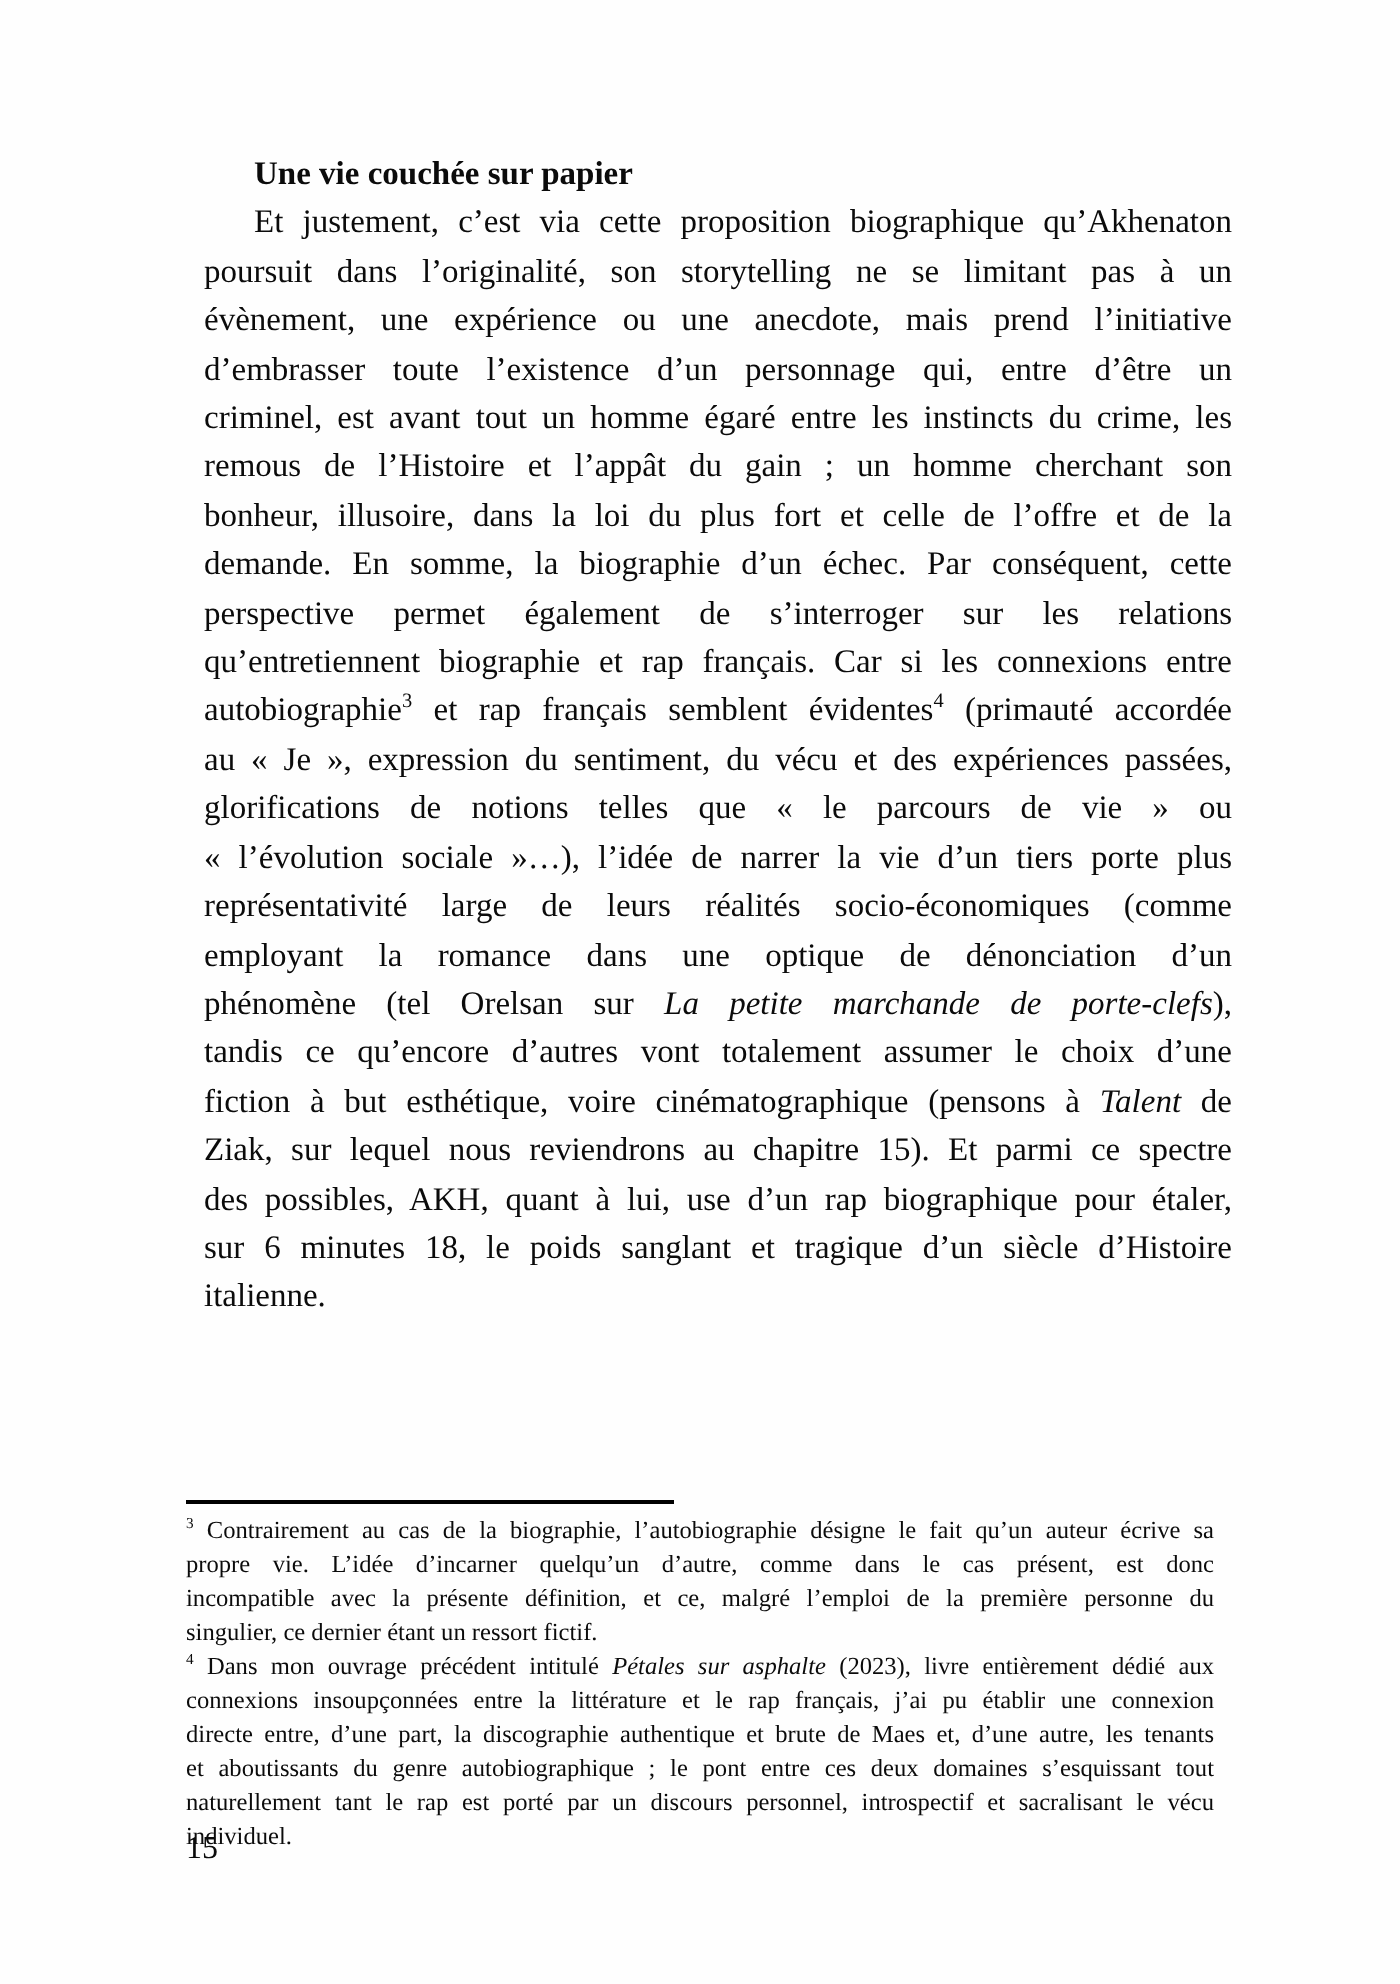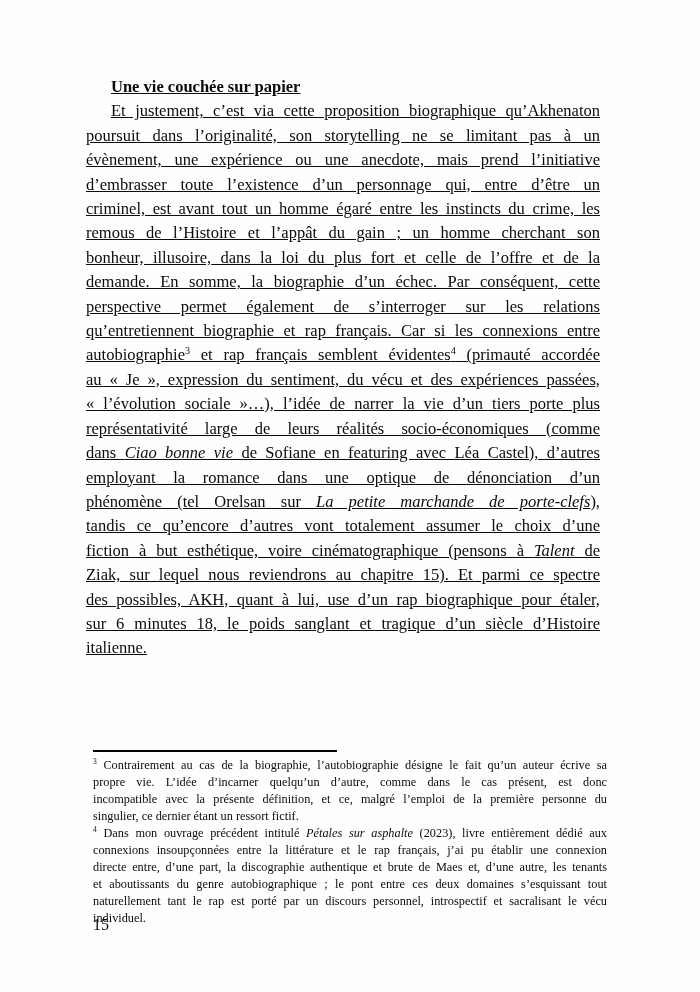--- a/index.html
+++ b/index.html
@@ -10,24 +10,23 @@
     width: 700px;
     height: 992px;
     background: #fefefe;
     font-family: "Liberation Serif", serif;
     color: #0b0b0b;
     overflow: hidden;
   }
 
   .text-block {
     position: absolute;
-    left: 86px;
+    left: 102px;
     top: 75px;
     width: 514px;
-    text-decoration: underline;
   }
 
   .heading {
     font-weight: bold;
     font-size: 16.5px;
     line-height: 24.4px;
     text-indent: 25px;
     margin: 0;
   }
 
@@ -97,23 +96,23 @@
         <div class="line">évènement, une expérience ou une anecdote, mais prend l’initiative</div>
         <div class="line">d’embrasser toute l’existence d’un personnage qui, entre d’être un</div>
         <div class="line">criminel, est avant tout un homme égaré entre les instincts du crime, les</div>
         <div class="line">remous de l’Histoire et l’appât du gain&nbsp;; un homme cherchant son</div>
         <div class="line">bonheur, illusoire, dans la loi du plus fort et celle de l’offre et de la</div>
         <div class="line">demande. En somme, la biographie d’un échec. Par conséquent, cette</div>
         <div class="line">perspective permet également de s’interroger sur les relations</div>
         <div class="line">qu’entretiennent biographie et rap français. Car si les connexions entre</div>
         <div class="line">autobiographie<span class="sup">3</span> et rap français semblent évidentes<span class="sup">4</span> (primauté accordée</div>
         <div class="line">au «&nbsp;Je&nbsp;», expression du sentiment, du vécu et des expériences passées,</div>
+        <div class="line">glorifications de notions telles que «&nbsp;le parcours de vie&nbsp;» ou</div>
         <div class="line">«&nbsp;l’évolution sociale&nbsp;»…), l’idée de narrer la vie d’un tiers porte plus</div>
         <div class="line">représentativité large de leurs réalités socio-économiques (comme</div>
-        <div class="line">dans <span class="it">Ciao bonne vie</span> de Sofiane en featuring avec Léa Castel), d’autres</div>
         <div class="line">employant la romance dans une optique de dénonciation d’un</div>
         <div class="line">phénomène (tel Orelsan sur <span class="it">La petite marchande de porte-clefs</span>),</div>
         <div class="line">tandis ce qu’encore d’autres vont totalement assumer le choix d’une</div>
         <div class="line">fiction à but esthétique, voire cinématographique (pensons à <span class="it">Talent</span> de</div>
         <div class="line">Ziak, sur lequel nous reviendrons au chapitre 15). Et parmi ce spectre</div>
         <div class="line">des possibles, AKH, quant à lui, use d’un rap biographique pour étaler,</div>
         <div class="line">sur 6 minutes 18, le poids sanglant et tragique d’un siècle d’Histoire</div>
         <div class="line noj">italienne.</div>
       </div>
   </div>

